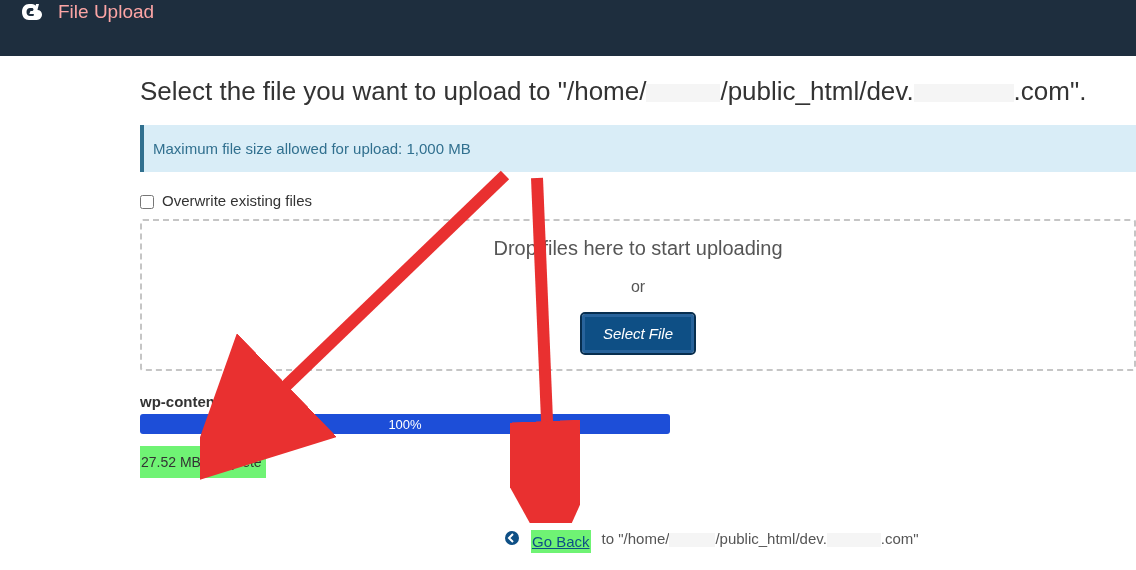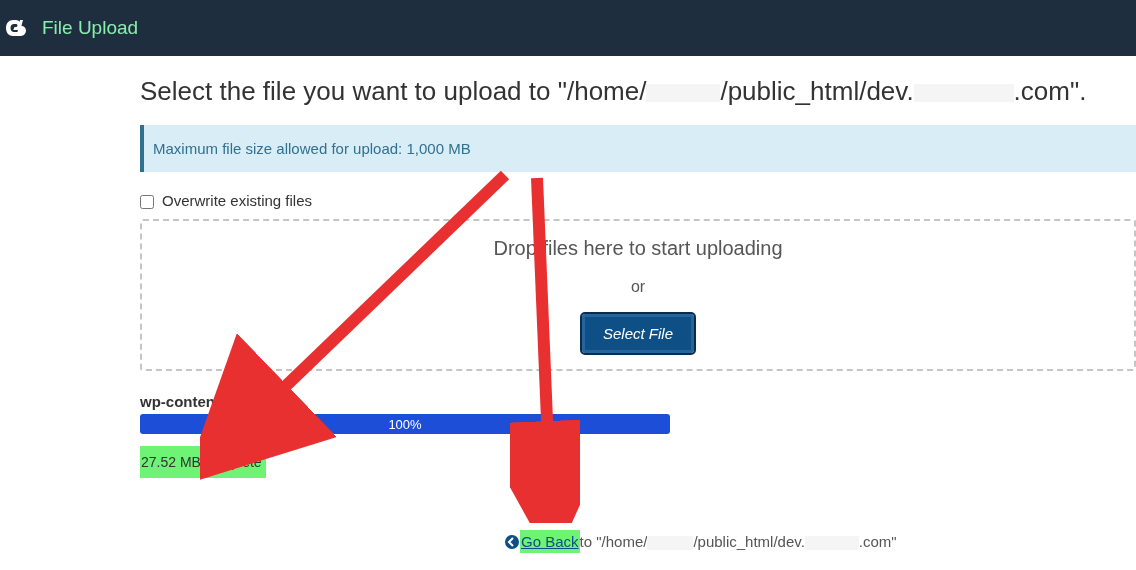--- a/index.html
+++ b/index.html
@@ -6,25 +6,25 @@
     body {
       font-family: -apple-system, BlinkMacSystemFont, "Segoe UI", Arial, sans-serif;
       background: #fff;
       width: 1136px;
       height: 570px;
       overflow: hidden;
       position: relative;
     }
     .topbar {
       background: #1e2e3e;
-      color: #86efac;
+      color: #fca5a5;
       height: 56px;
       display: flex;
-      align-items: center;
-      padding: 0 4px;
+      align-items: flex-start;
+      padding: 0 20px;
     }
     .cp-logo {
       display: flex;
       align-items: center;
       gap: 14px;
     }
     .cp-icon {
       width: 24px;
       height: 24px;
     }
@@ -136,22 +136,21 @@
       padding: 8px 4px 8px 1px;
       display: inline-block;
     }
     .goback-row {
       position: absolute;
       left: 504px;
       top: 530px;
       font-size: 15px;
       color: #555;
       display: flex;
-      align-items: center;
-      gap: 0;
+      gap: 11px;
     }
     .goback-icon {
       width: 16px;
       height: 16px;
       color: #0e4f85;
     }
     .goback-link {
       color: #0e4f85;
       background: #6ff374;
       padding: 3px 1px;

